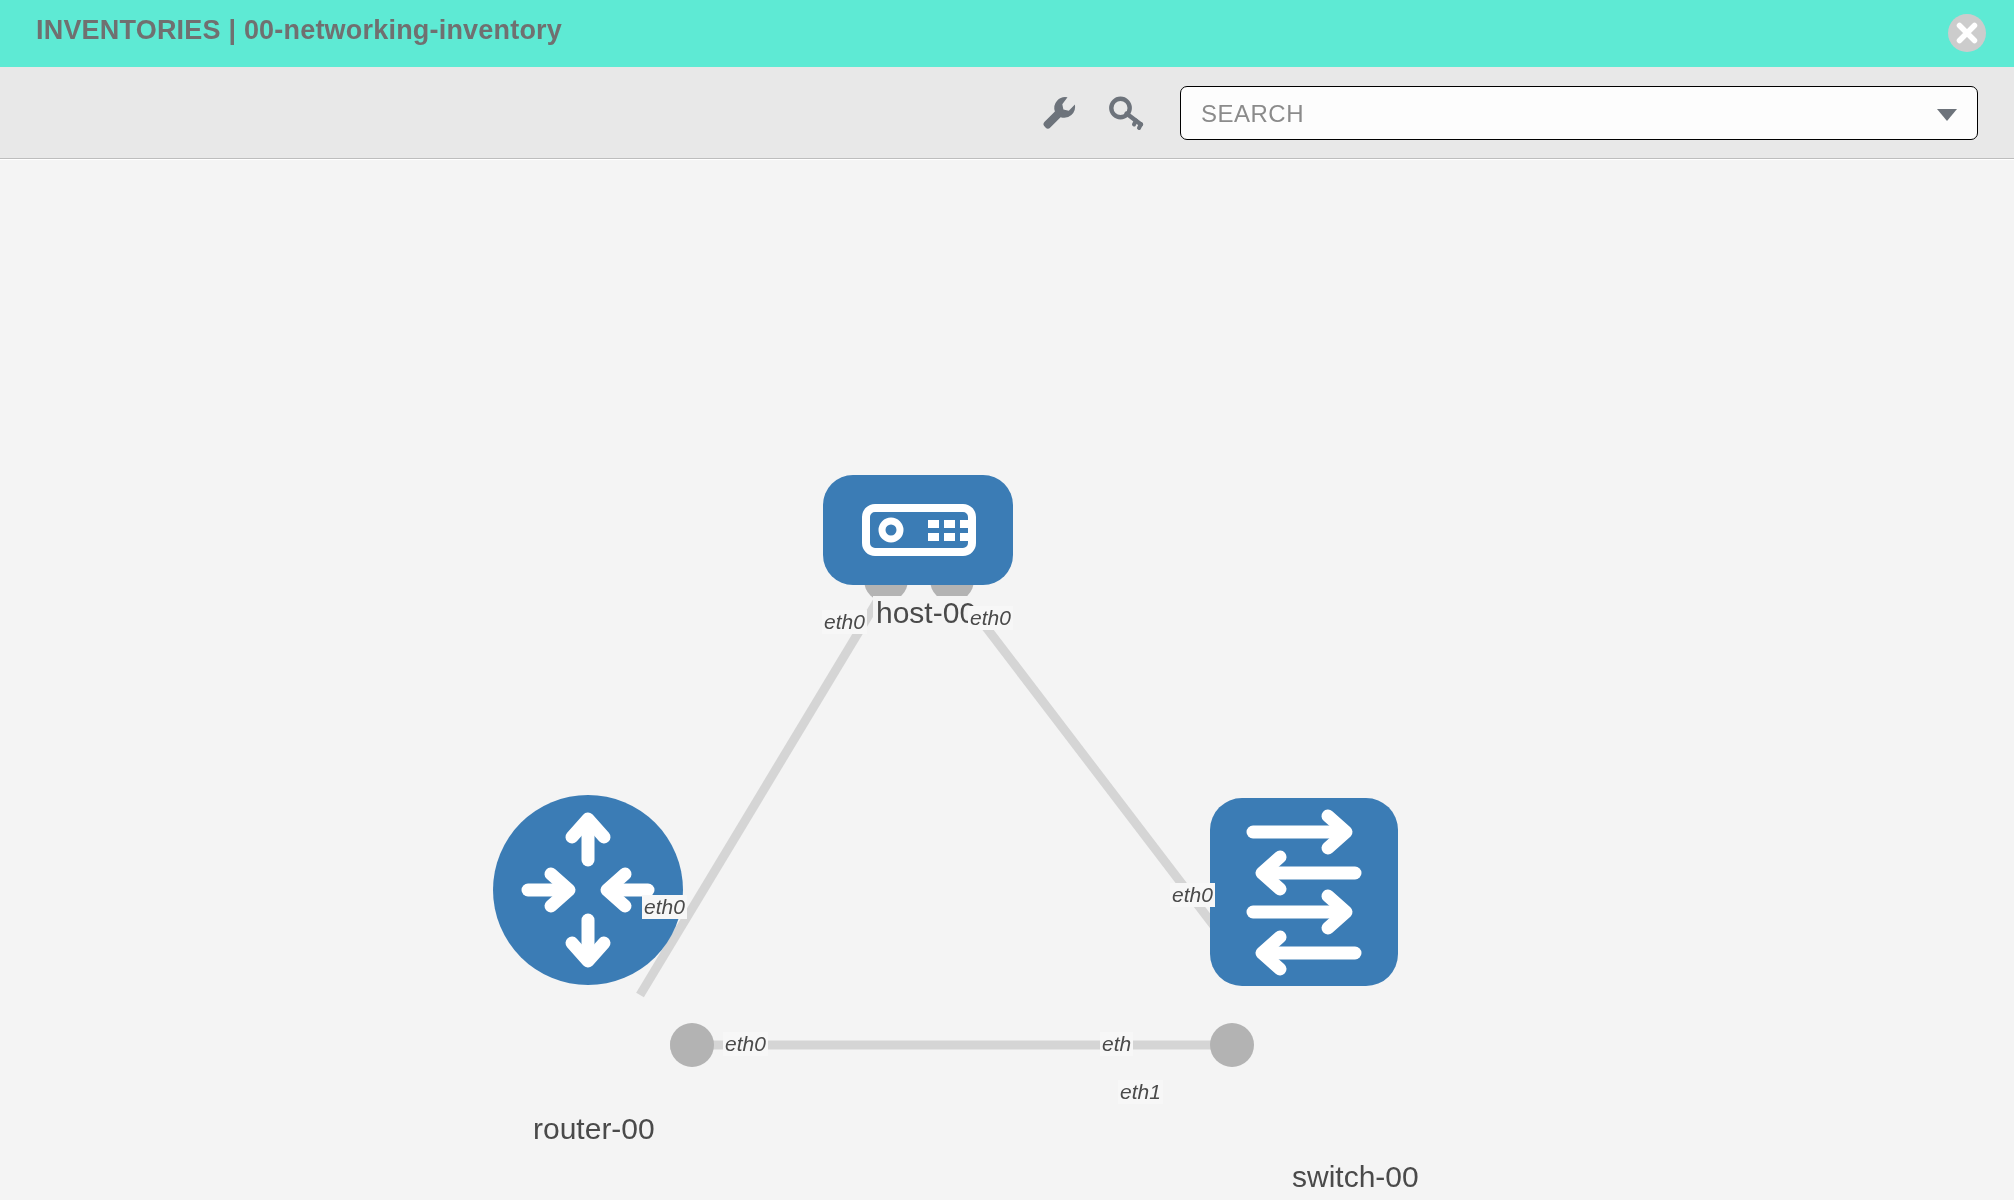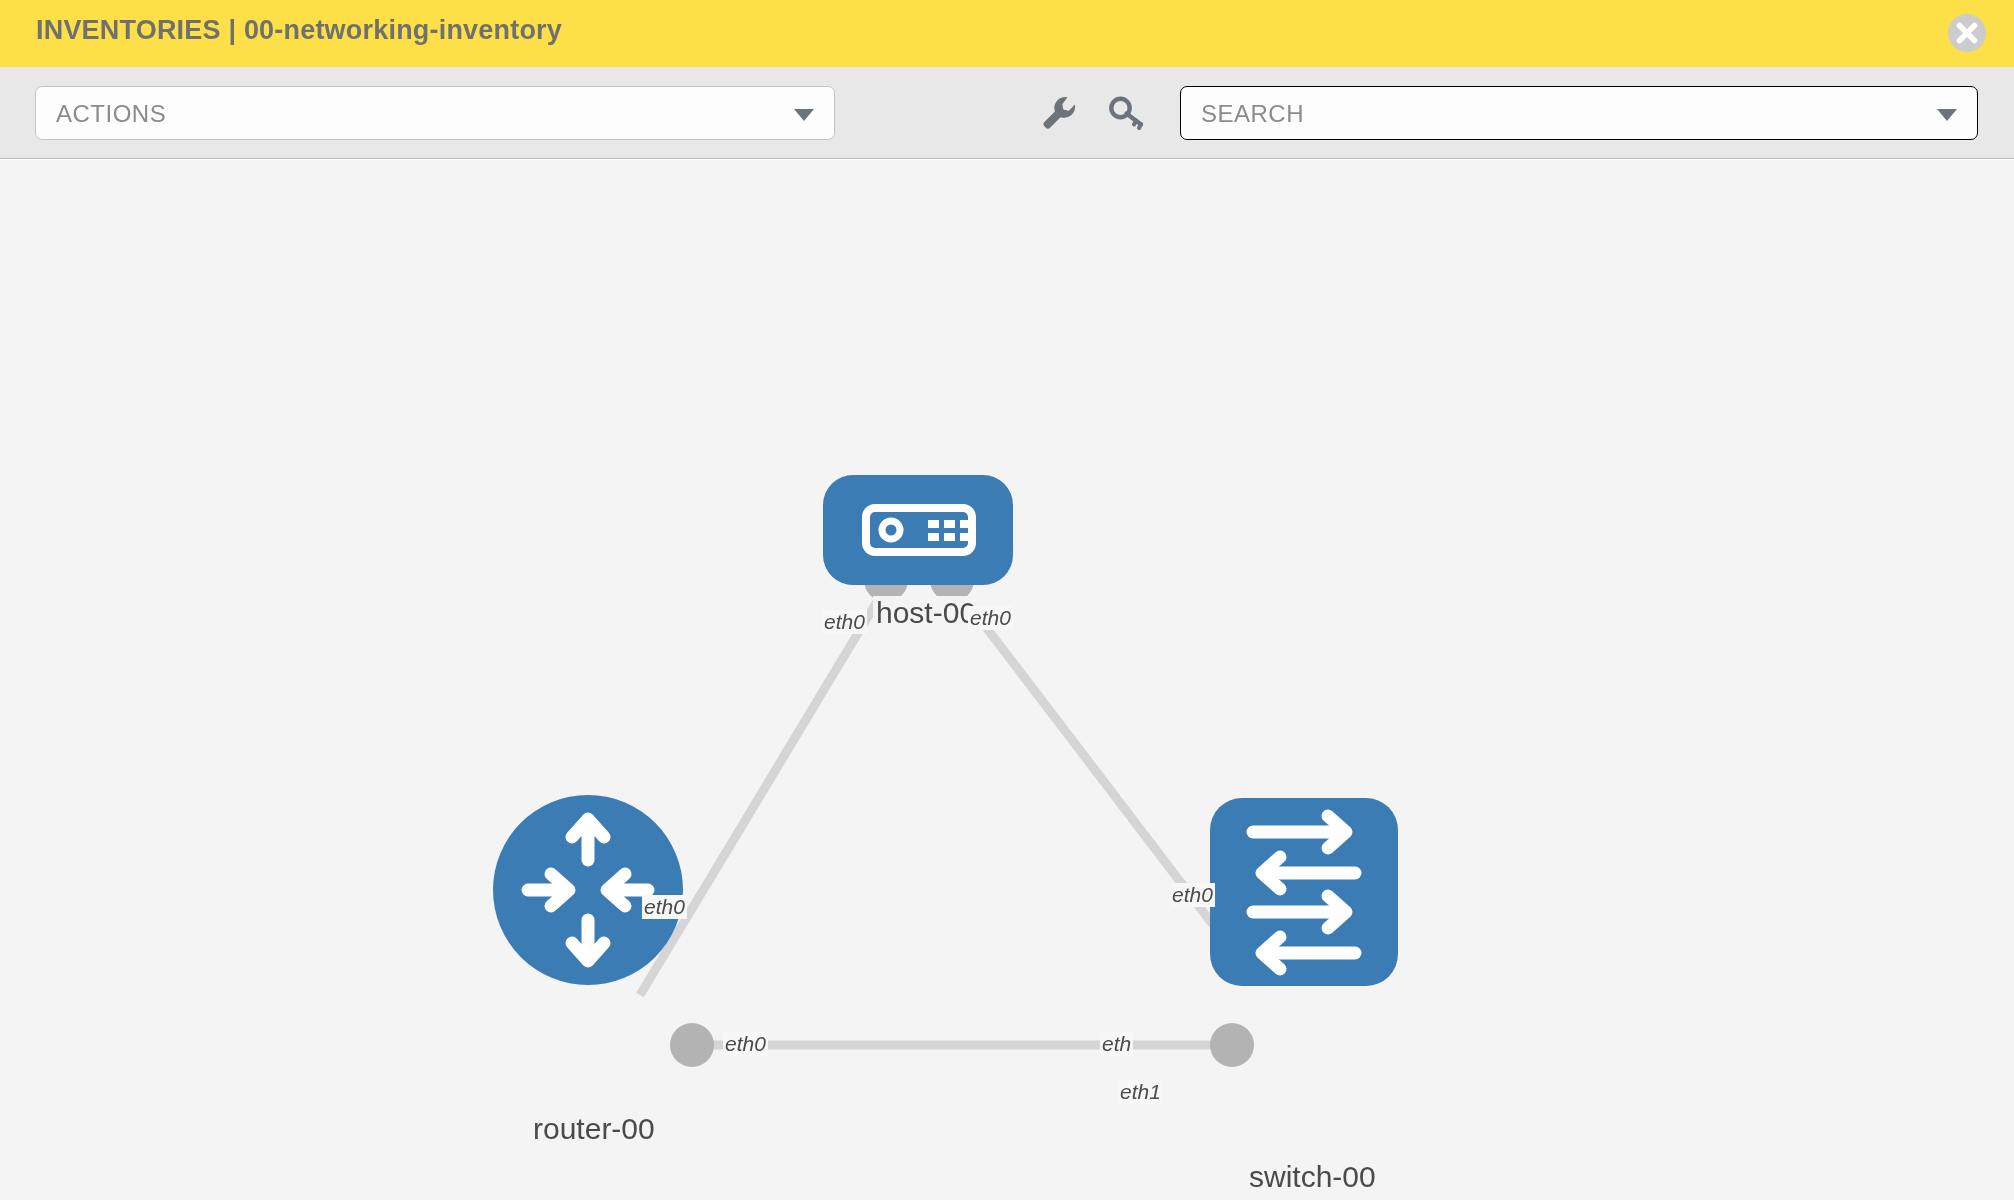--- a/index.html
+++ b/index.html
@@ -8,21 +8,21 @@
     background: #ffffff;
     font-family: "Liberation Sans", sans-serif;
     overflow: hidden;
   }
 
   
   #app { position: relative; width: 2014px; height: 1200px; background:#fff; }
 
   #header {
     position: absolute; left:0; top:0; width:2014px; height:87px;
-    background:#fde047;
+    background:#5eead4;
     border-bottom:1px solid #d7d7d7;
   }
   #page-title {
     position:absolute; left:36px; top:15px;
     font-size:27px; font-weight:bold; color:#707070;
     letter-spacing:0.2px; white-space:nowrap;
   }
   #close-btn {
     position:absolute; right:28px; top:14px;
     width:38px; height:38px; border-radius:50%;
@@ -117,24 +117,20 @@
     <div id="page-title">INVENTORIES | 00-networking-inventory</div>
     <div id="close-btn">
       <svg viewBox="0 0 38 38" aria-hidden="true">
         <path d="M11.5 11.5 L26.5 26.5 M26.5 11.5 L11.5 26.5" stroke="#ffffff" stroke-width="5.5" stroke-linecap="round"></path>
       </svg>
     </div>
   </div>
 
   <div id="toolbar">
 
-    <div id="actions-select">
-      <span id="actions-label">ACTIONS</span>
-      <span class="caret"></span>
-    </div>
 
     <div id="wrench-icon" class="tool-icon">
       <svg viewBox="0 0 44 44" aria-hidden="true">
         <path d="M30.5 6.2 a11 11 0 0 0 -12.6 14.3 L7.6 30.8 a3.4 3.4 0 0 0 0 4.8 l0.9 0.9 a3.4 3.4 0 0 0 4.8 0 L23.6 26.2 a11 11 0 0 0 14.3 -12.6 l-6.1 6.1 -5.4 -1.1 -1.1 -5.4 z" fill="#6d737b"></path>
       </svg>
     </div>
 
     <div id="key-icon" class="tool-icon">
       <svg viewBox="0 0 44 44" aria-hidden="true">
         <circle cx="15.5" cy="17" r="9.2" fill="none" stroke="#6d737b" stroke-width="4.4"></circle>
@@ -214,21 +210,21 @@
           <path d="M1328 736 L1346 752 L1328 768"></path>
 
           <path d="M1355 793 L1264 793"></path>
           <path d="M1280 777 L1262 793 L1280 809"></path>
         </g>
       </g>
     </svg>
 
     <div class="node-label" style="left:873px; top:436px;">host-00</div>
     <div class="node-label" style="left:530px; top:952px;">router-00</div>
-    <div class="node-label" style="left:1246px; top:1000px;text-align:right;">switch-00</div>
+    <div class="node-label" style="left:1289px; top:1000px;text-align:right;">switch-00</div>
 
     <div class="iface-label" style="left:822px; top:450px;">eth0</div>
     <div class="iface-label" style="left:968px; top:446px;">eth0</div>
     <div class="iface-label" style="left:642px; top:735px;">eth0</div>
     <div class="iface-label" style="left:1170px; top:723px;">eth0</div>
     <div class="iface-label" style="left:723px; top:872px;">eth0</div>
     <div class="iface-label" style="left:1100px; top:872px;">eth</div>
     <div class="iface-label" style="left:1118px; top:872px;margin-top:48px;">eth1</div>
 
   </div>

